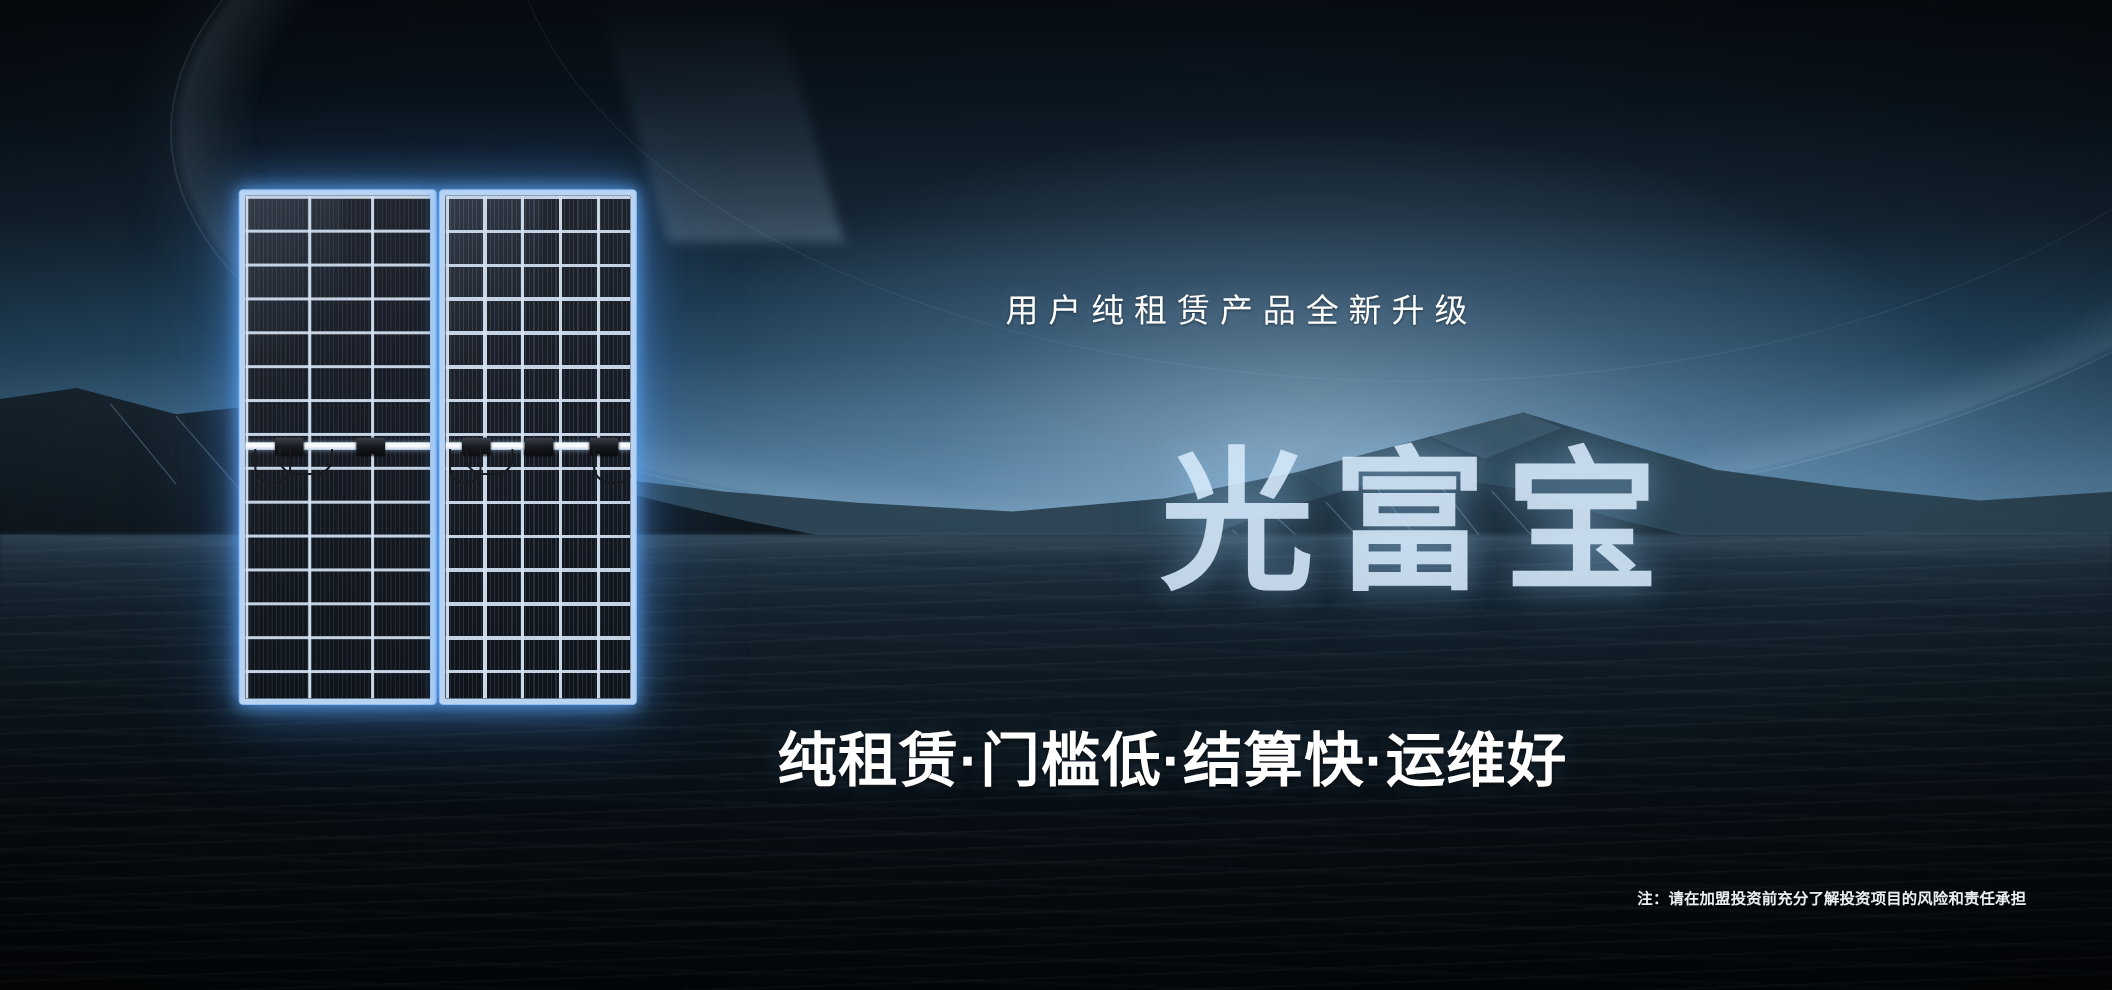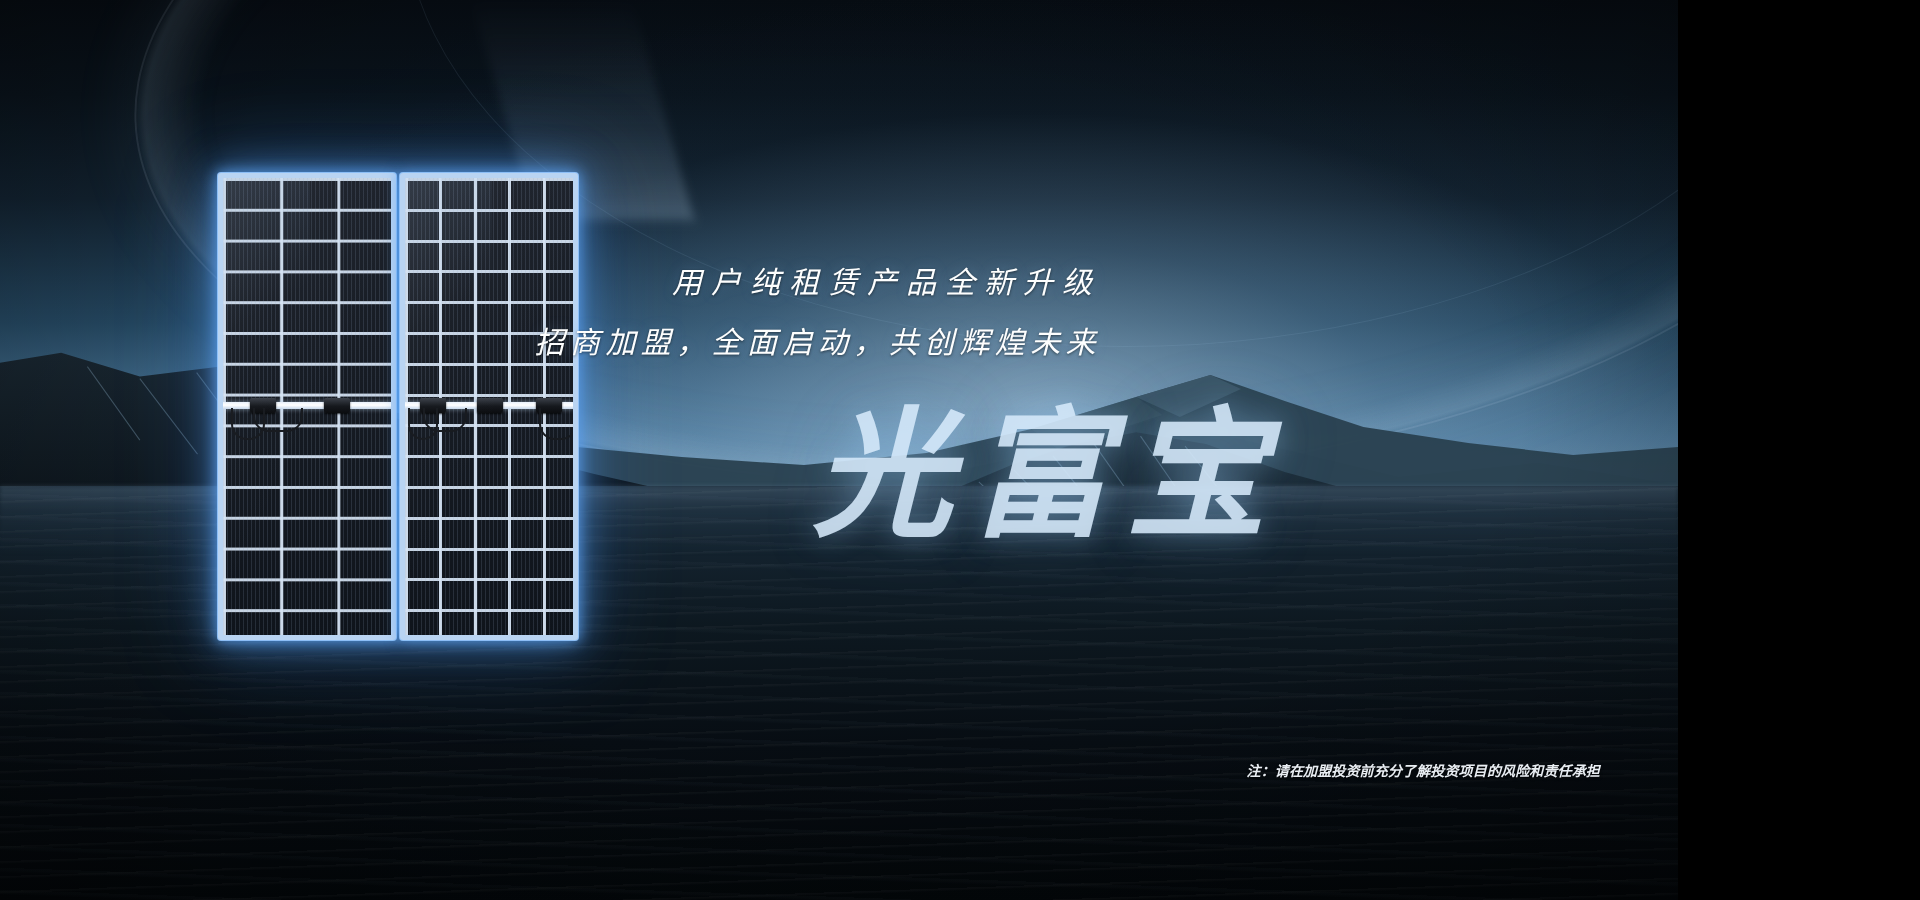--- a/index.html
+++ b/index.html
@@ -7,25 +7,24 @@
     margin: 0;
     padding: 0;
     background: #000;
   }
   body {
     font-family: "Liberation Sans", "DejaVu Sans", sans-serif;
   }
 
   .banner {
     position: relative;
-    width: 1678px;
+    width: 1920px;
     height: 900px;
     overflow: hidden;
     background: #4c1d95;
-    font-style: italic;
   }
 
   
   .sky {
     position: absolute;
     inset: 0 0 42% 0;
     background:
       radial-gradient(ellipse 900px 420px at 62% 78%,
         rgba(178,205,226,0.55) 0%,
         rgba(120,158,190,0.28) 38%,
@@ -334,21 +333,21 @@
     color: #ffffff;
     letter-spacing: 0.02em;
     white-space: nowrap;
     text-shadow:
       0 2px 6px rgba(0,0,0,.70),
       0 0 22px rgba(120,170,215,.22);
   }
 
   .disclaimer {
     position: absolute;
-    top: 760px;
+    top: 806px;
     right: 78px;
     font-size: 14px;
     font-weight: 700;
     color: #e9eef3;
     letter-spacing: 0.01em;
     white-space: nowrap;
     text-shadow: 0 1px 3px rgba(0,0,0,.85);
   }
 </style>
 </head>
@@ -438,22 +437,22 @@
       <div class="panel-gloss"></div>
       <div class="panel-sheen"></div>
     </div>
 
   </div>
 
   <div class="copy">
 
     <div class="headline headline-1">用户纯租赁产品全新升级</div>
 
-    <div class="headline headline-2">招商加盟，全面启动，共创辉煌未来</div>
 
     <div class="brand">光富宝</div>
 
+    <div class="tagline">纯租赁·门槛低·结算快·运维好</div>
 
     <div class="disclaimer">注：请在加盟投资前充分了解投资项目的风险和责任承担</div>
 
   </div>
 
 </div>
 
 </body></html>

